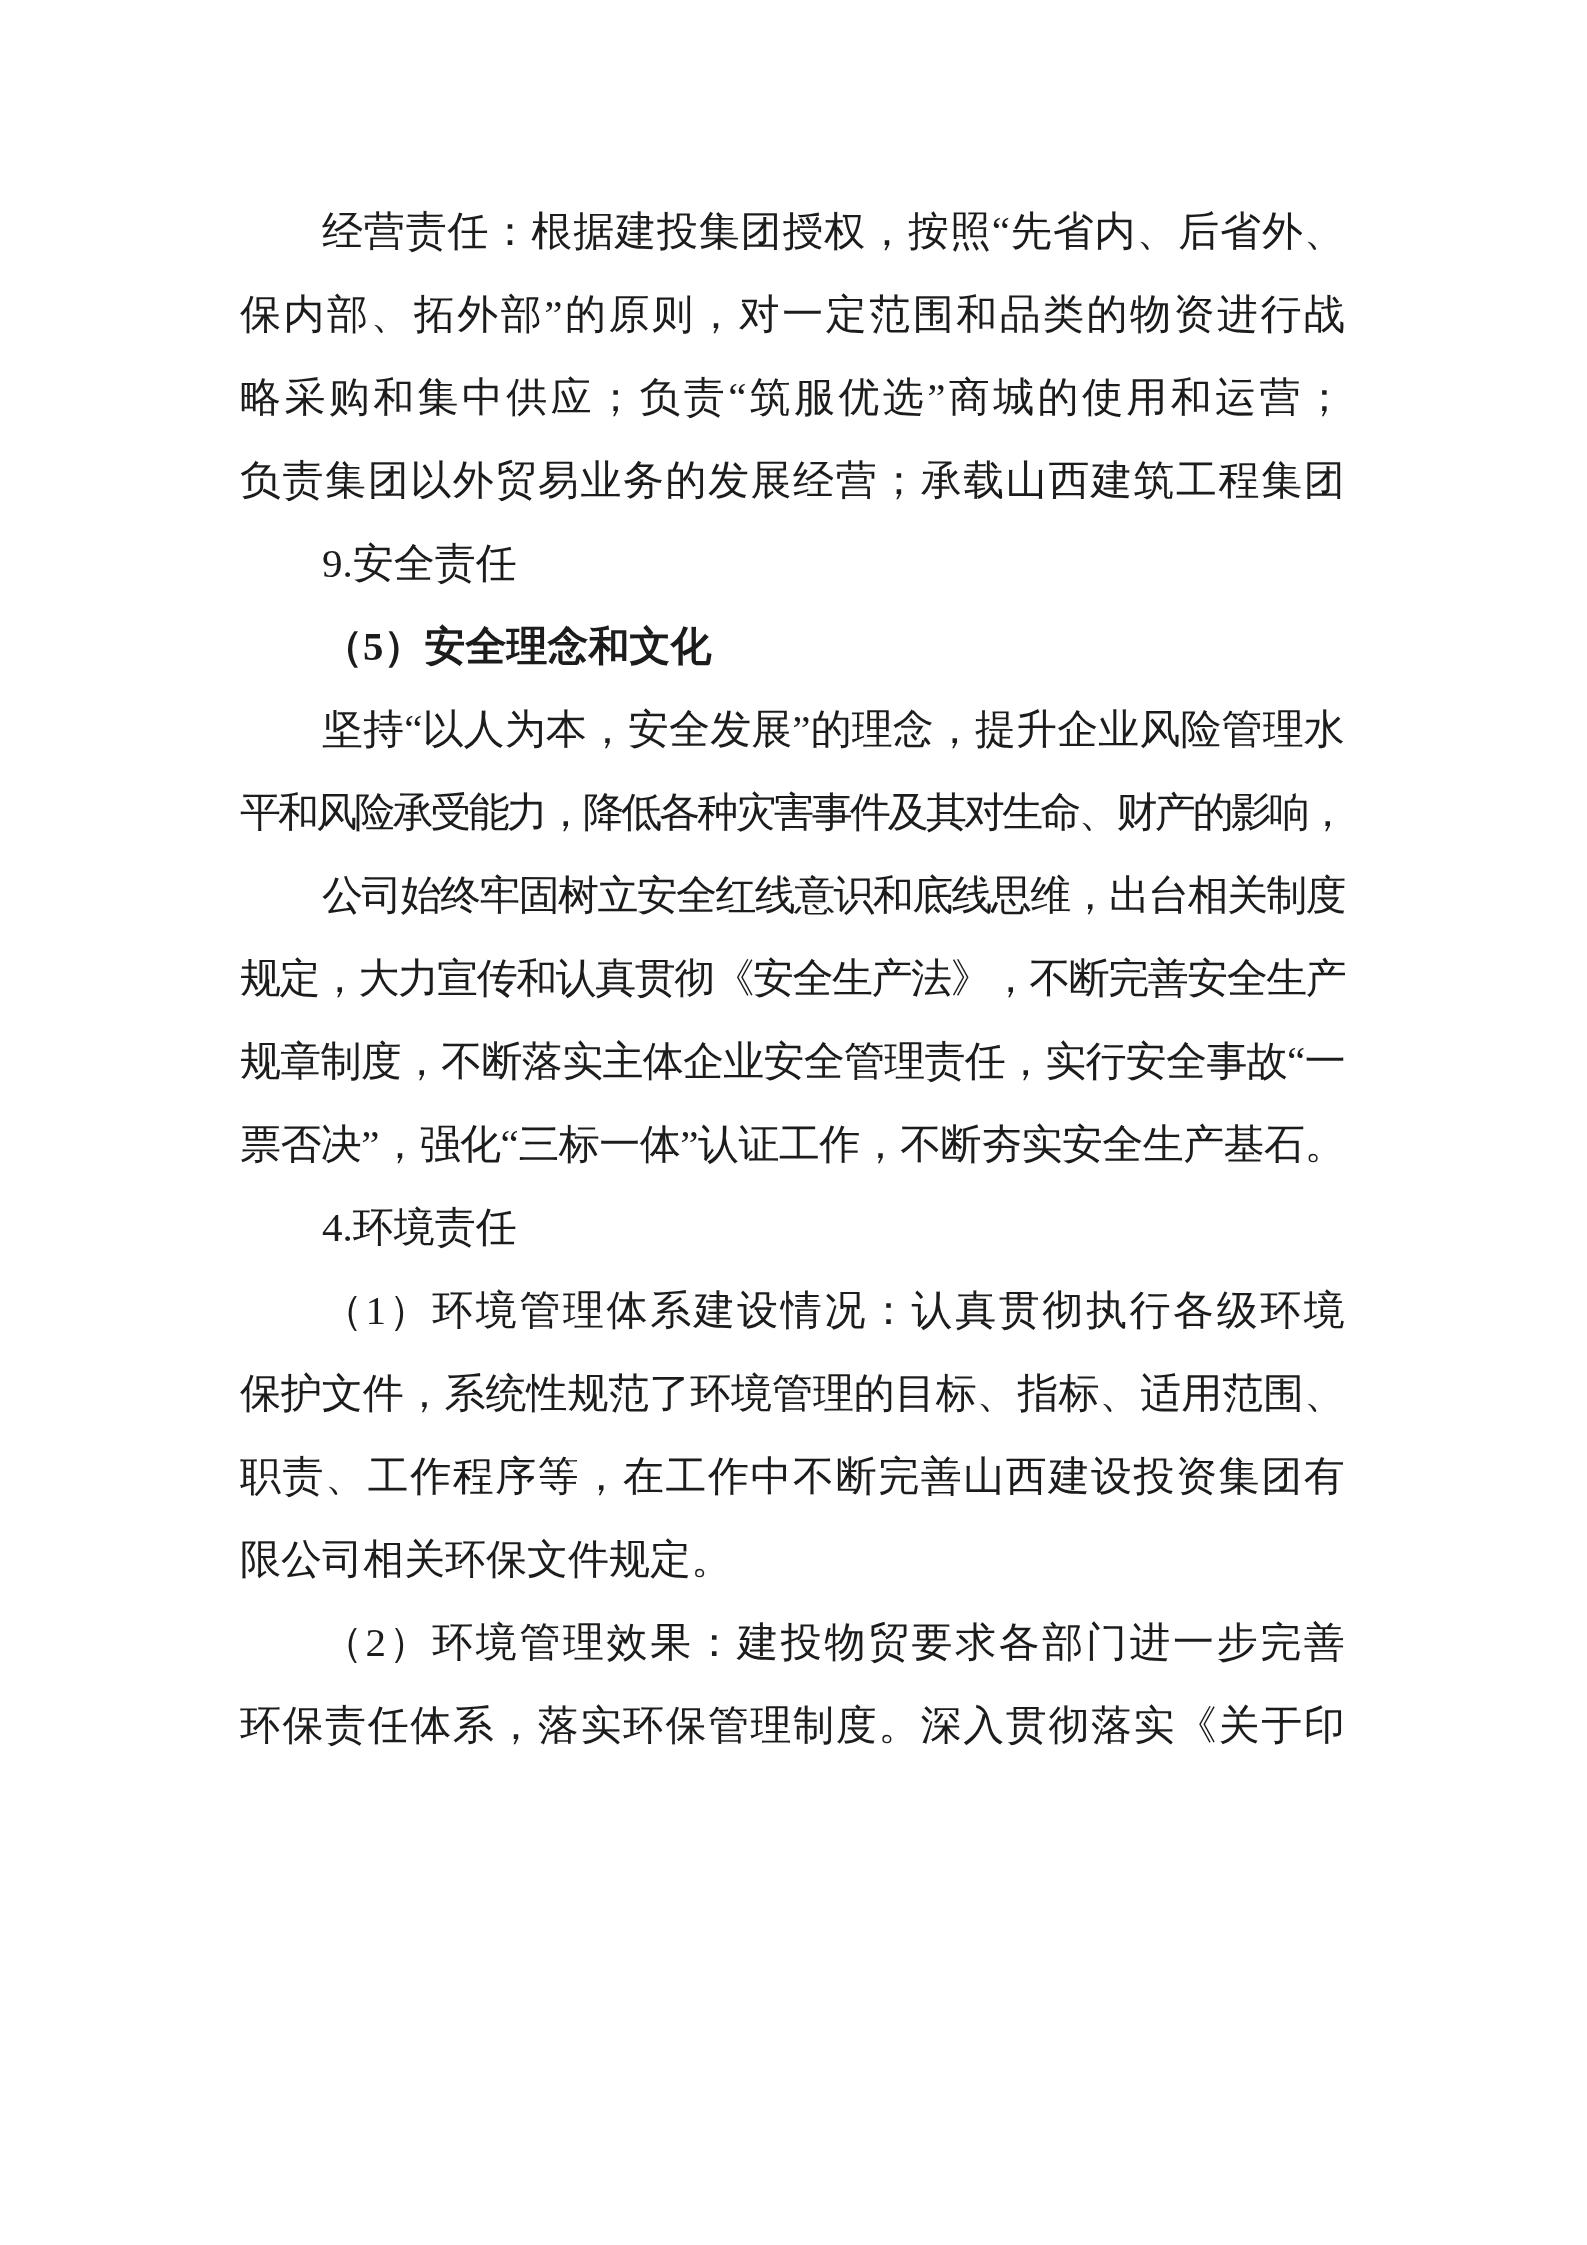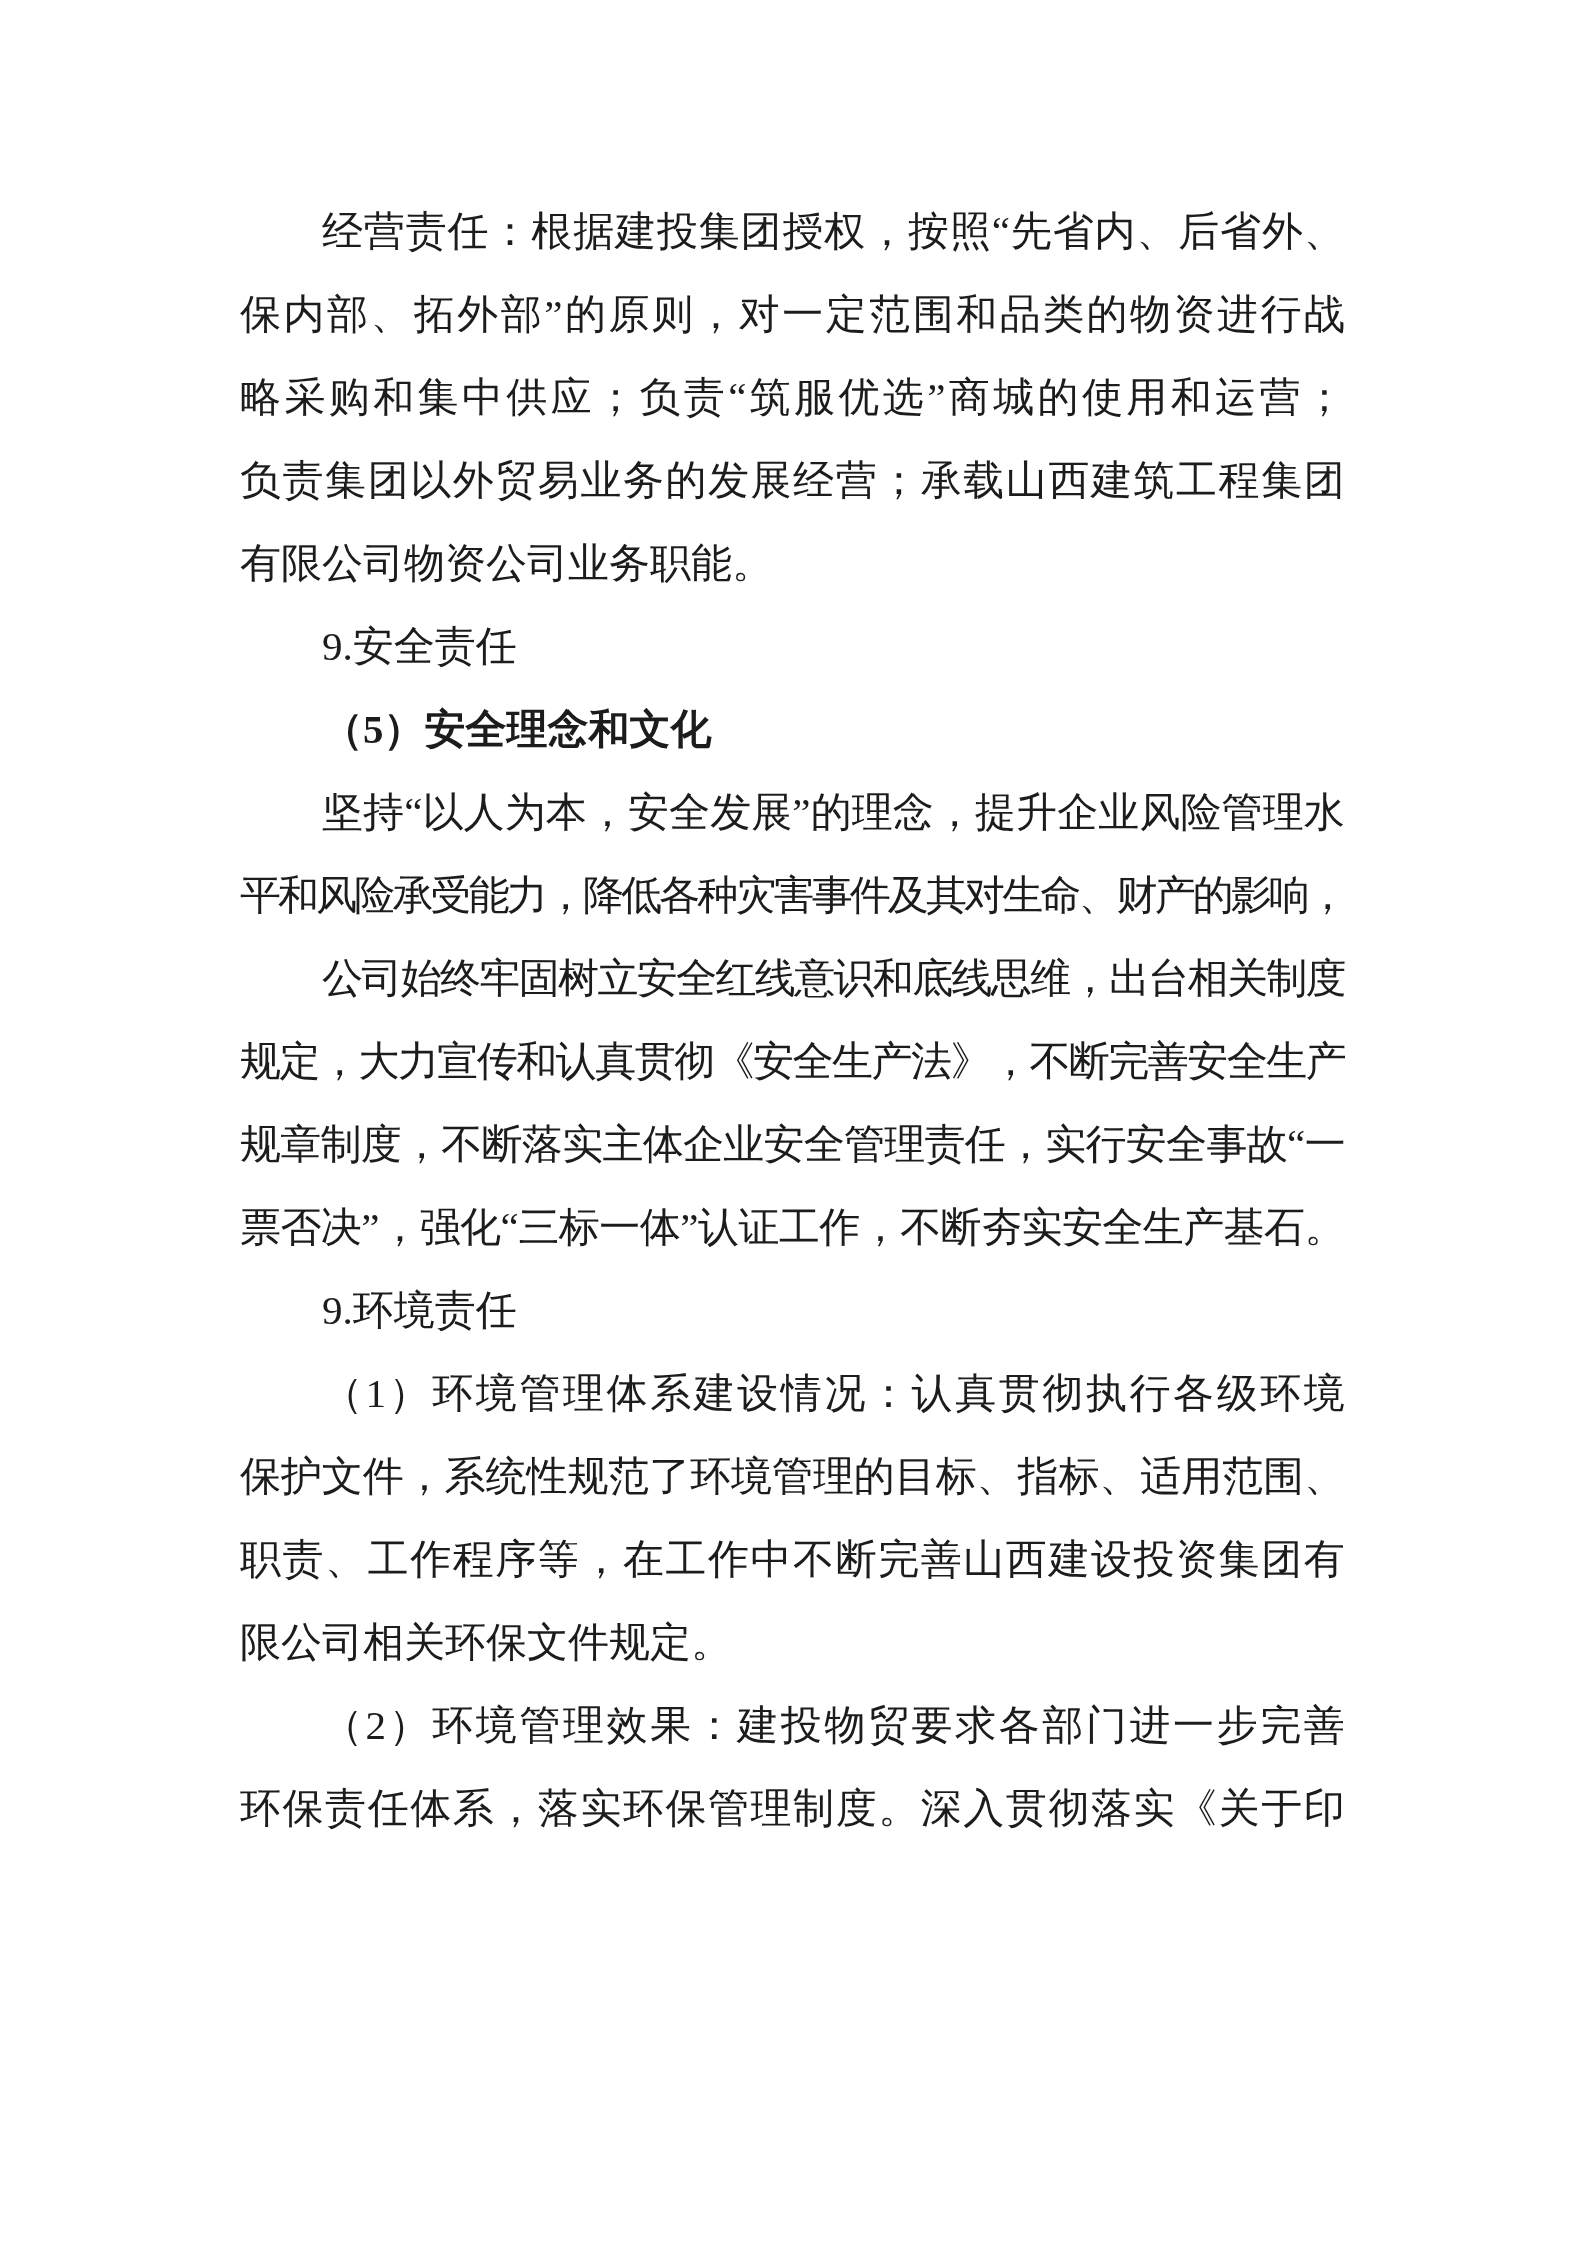--- a/index.html
+++ b/index.html
@@ -148,21 +148,20 @@
       <span>载</span>
       <span>山</span>
       <span>西</span>
       <span>建</span>
       <span>筑</span>
       <span>工</span>
       <span>程</span>
       <span>集</span>
       <span>团</span>
     </div>
-  <div class="line">有限公司物资公司业务职能。</div>
   <div class="line ind">9.安全责任</div>
   <div class="line ind b">（5）安全理念和文化</div>
   <div class="line ind j">
       <span>坚</span>
       <span>持</span>
       <span>“</span>
       <span>以</span>
       <span>人</span>
       <span>为</span>
       <span>本</span>
@@ -329,21 +328,21 @@
       <span>夯</span>
       <span>实</span>
       <span>安</span>
       <span>全</span>
       <span>生</span>
       <span>产</span>
       <span>基</span>
       <span>石</span>
       <span>。</span>
     </div>
-  <div class="line ind">9.环境责任</div>
+  <div class="line ind">4.环境责任</div>
   <div class="line ind j">
       <span>（</span>
       <span>1</span>
       <span>）</span>
       <span>环</span>
       <span>境</span>
       <span>管</span>
       <span>理</span>
       <span>体</span>
       <span>系</span>

